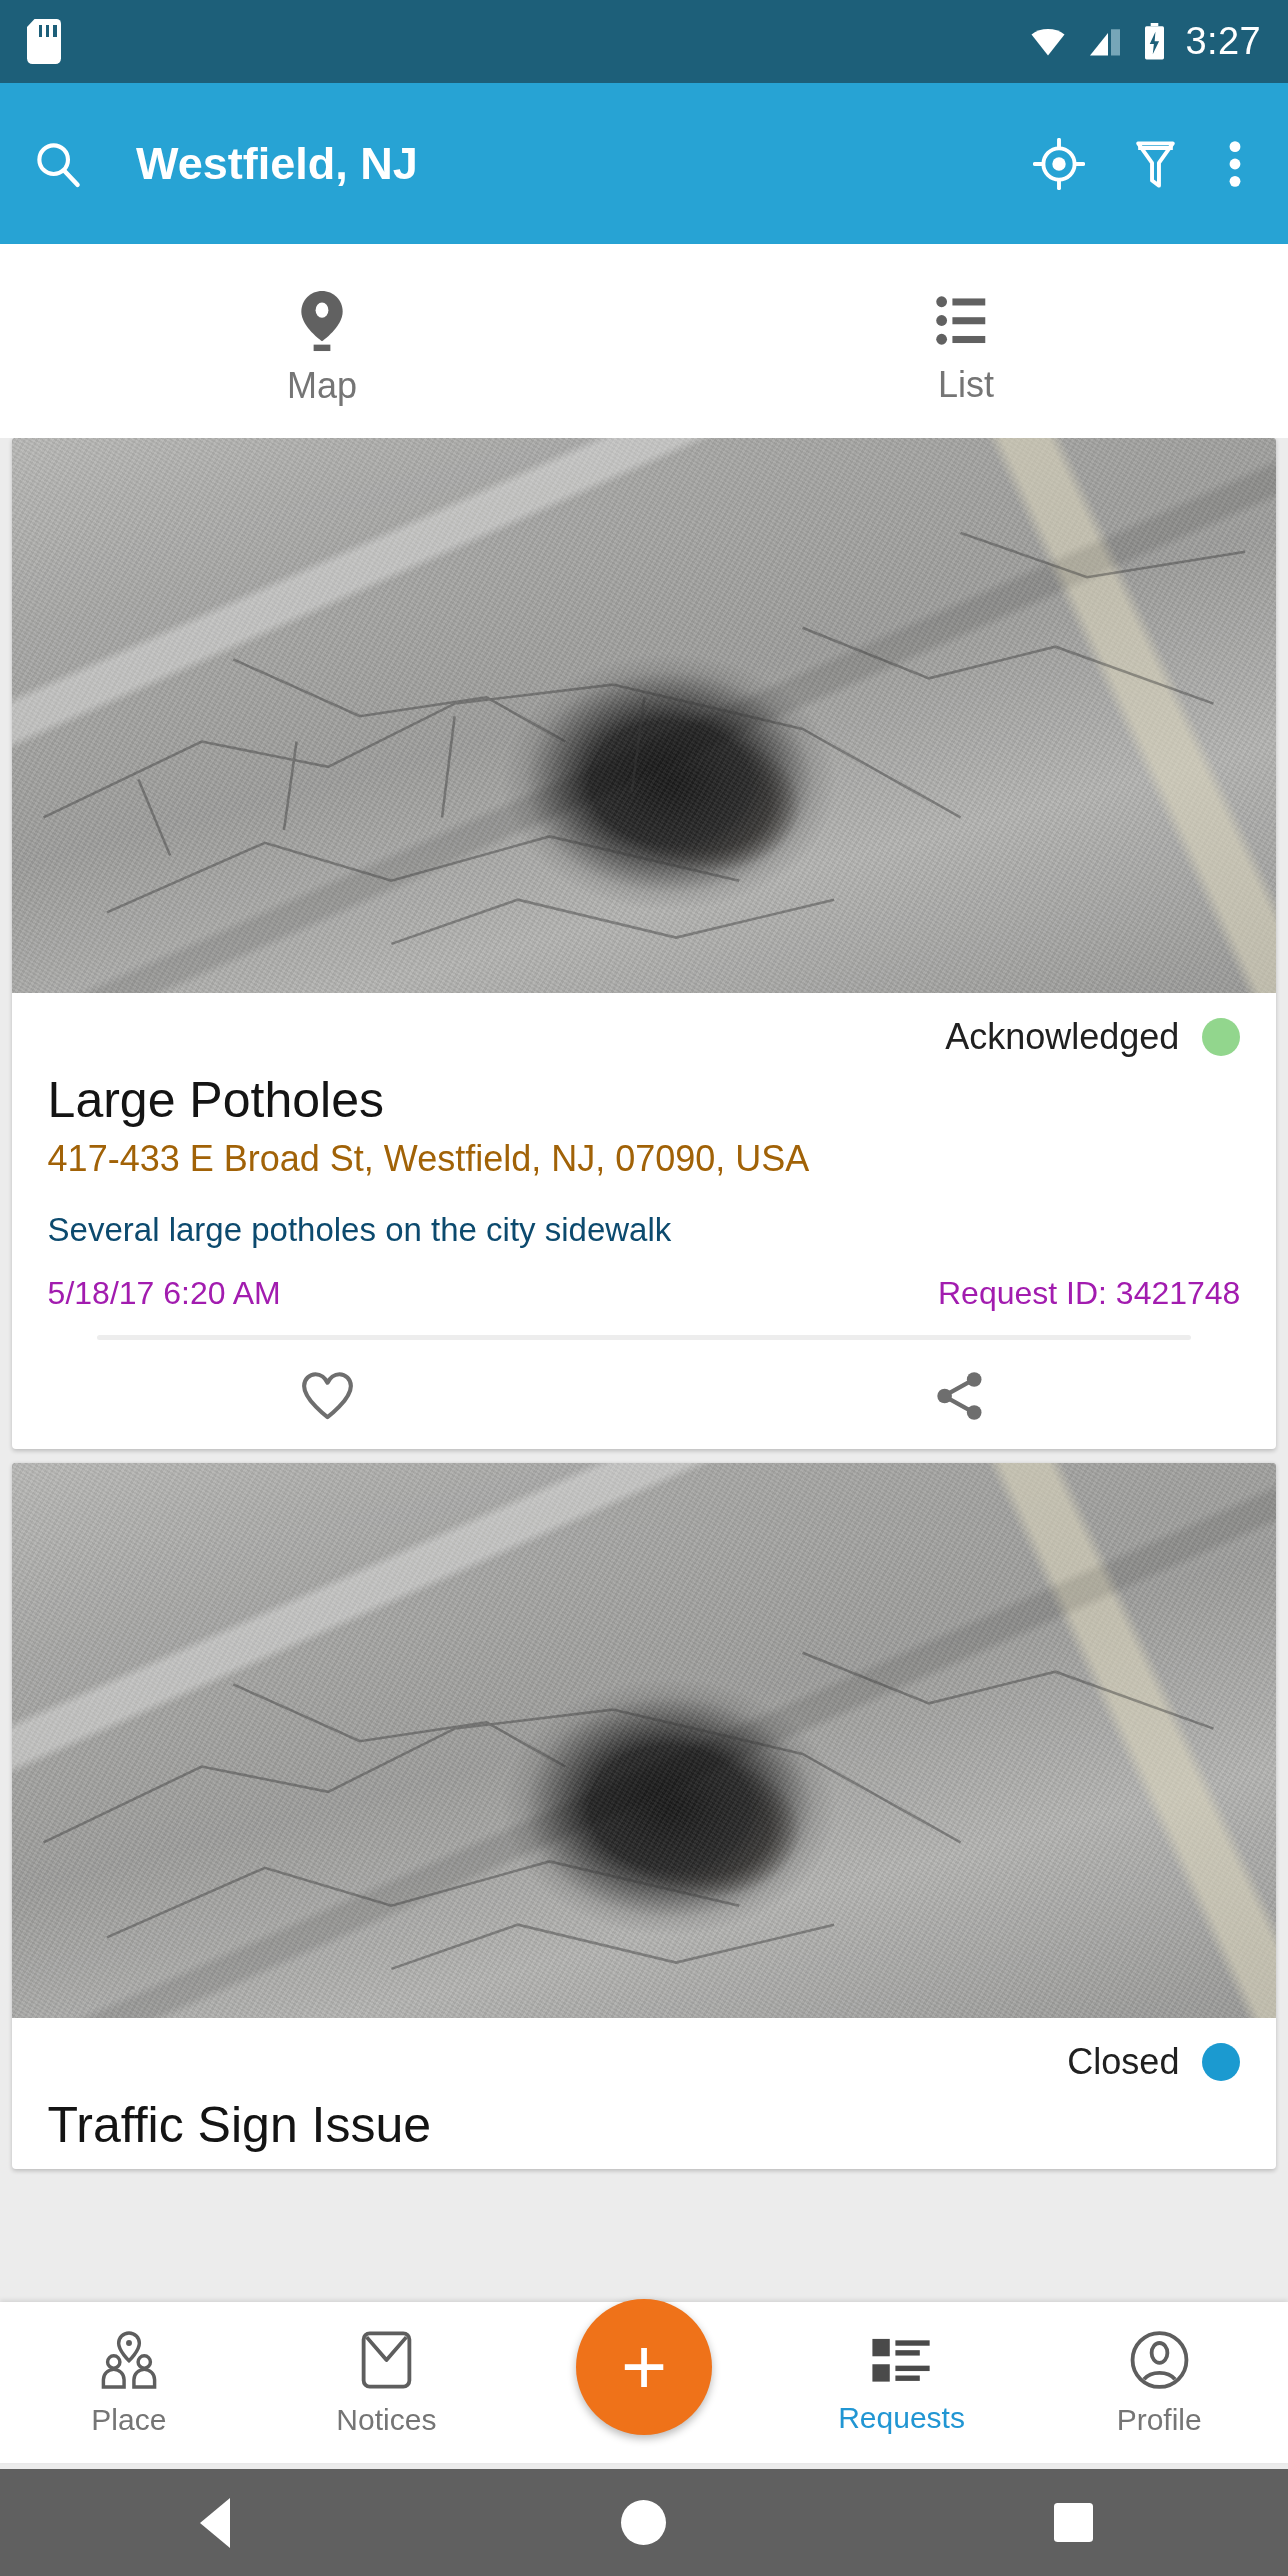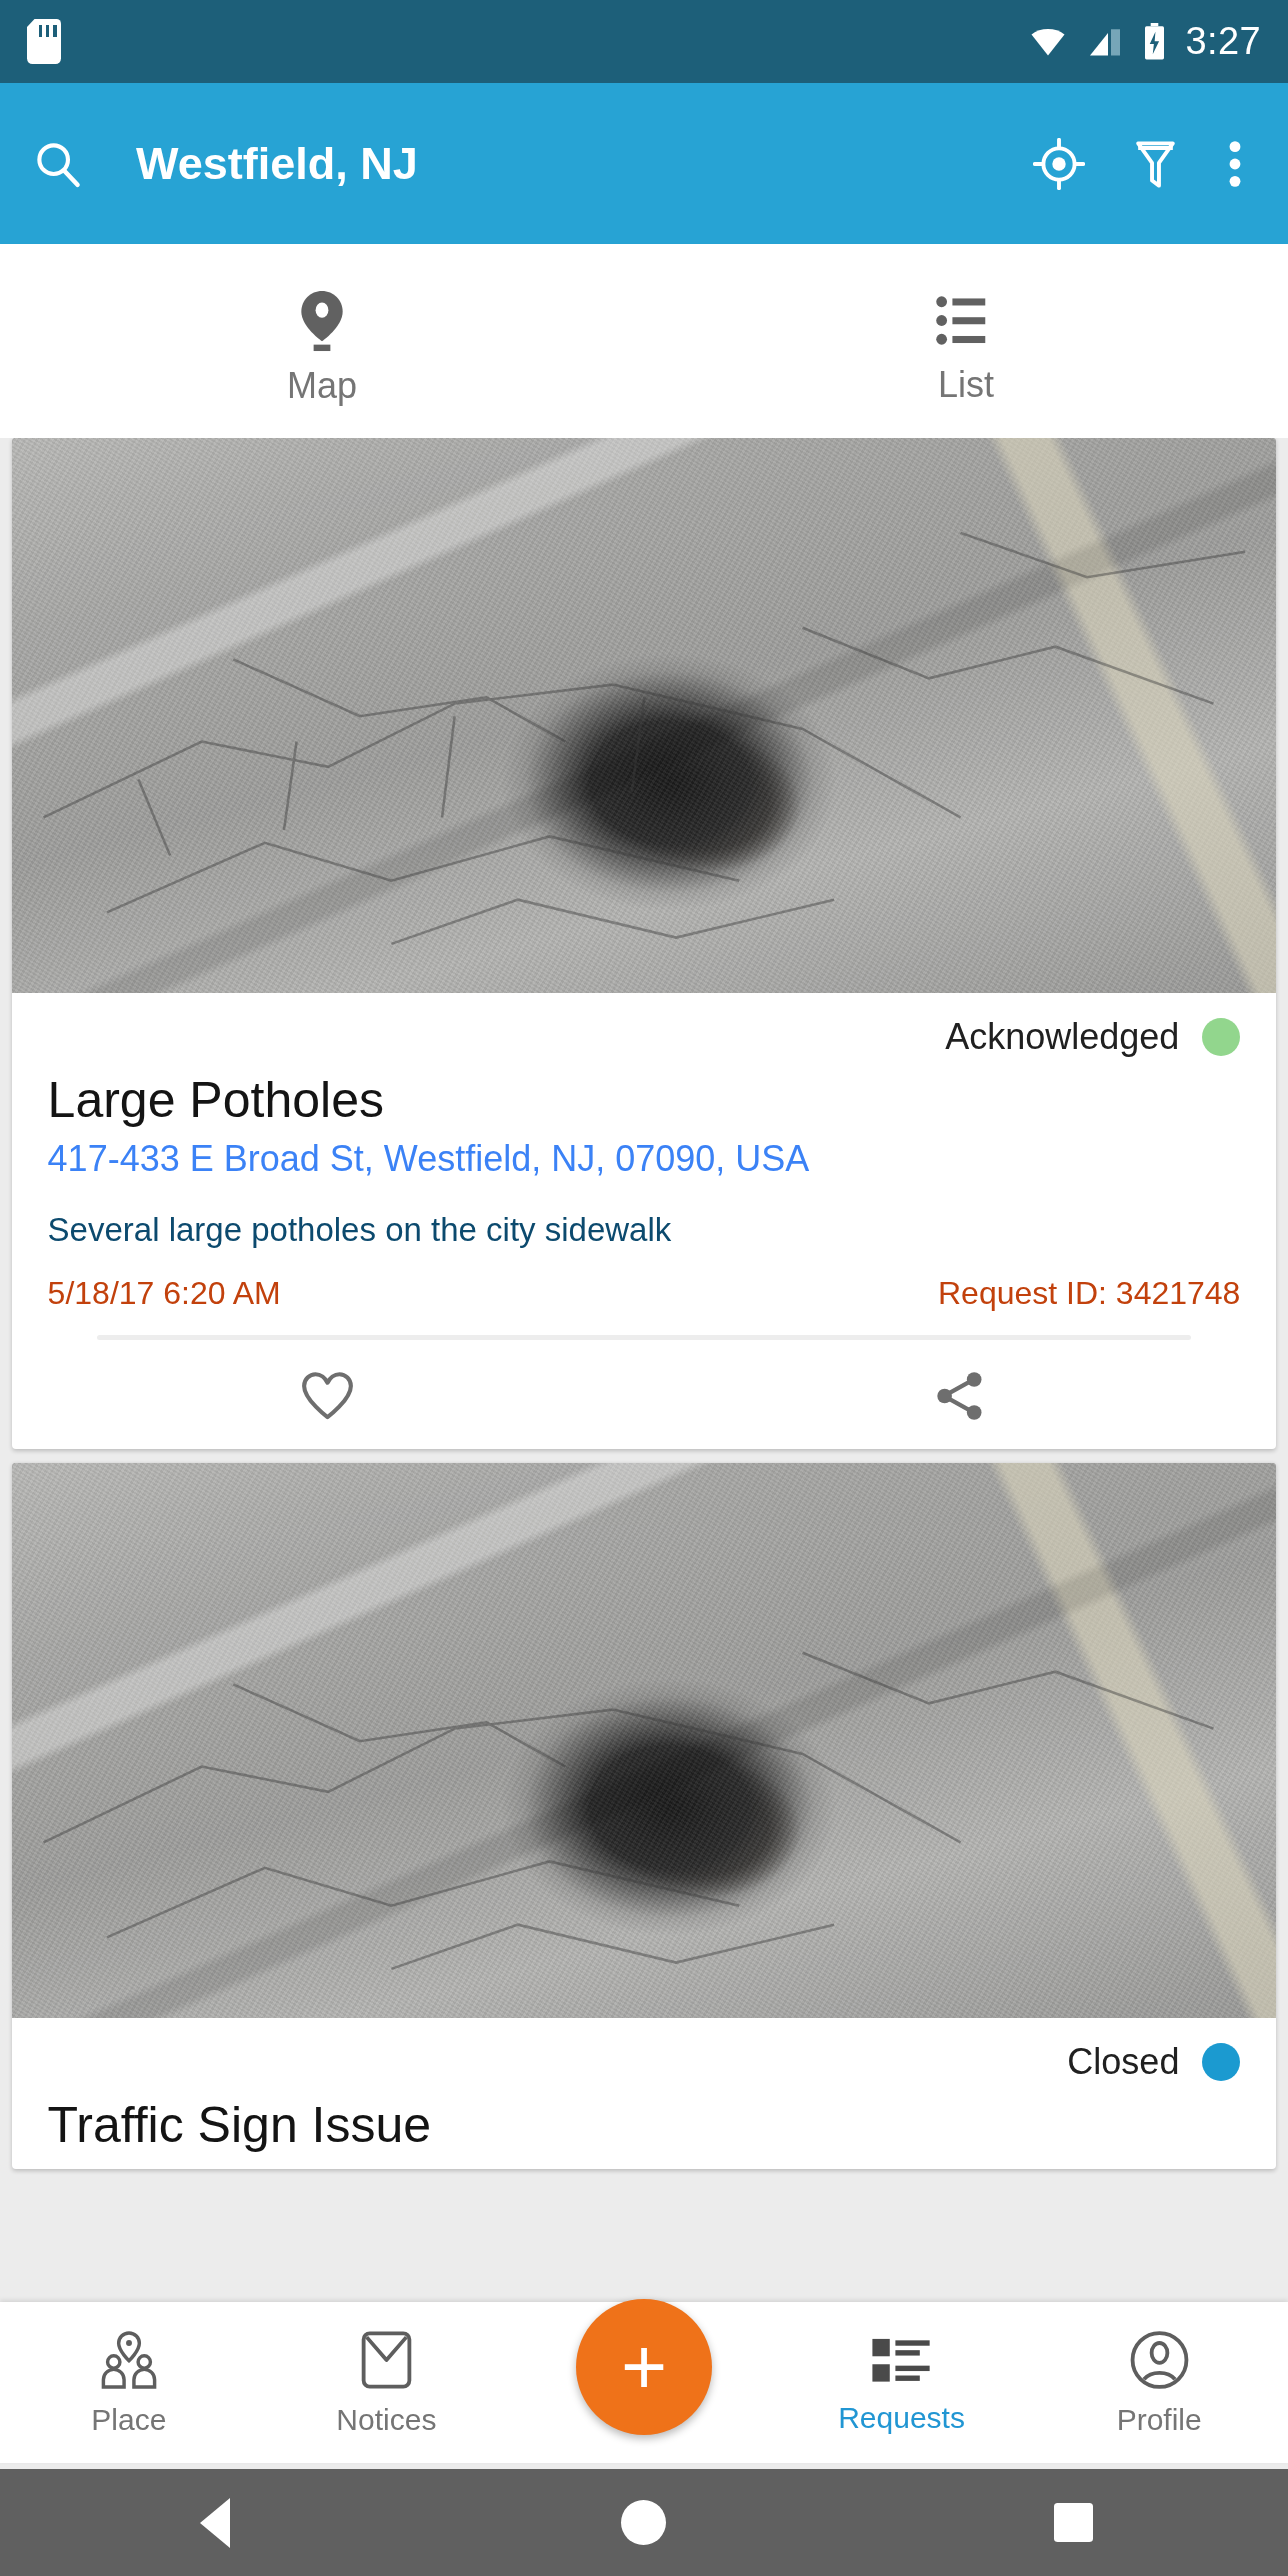--- a/index.html
+++ b/index.html
@@ -92,23 +92,23 @@
       linear-gradient(156deg, rgba(0,0,0,0) 52%, rgba(0,0,0,0.10) 53%, rgba(0,0,0,0.10) 55%, rgba(0,0,0,0) 56%),
       linear-gradient(245deg, rgba(0,0,0,0) 14%, rgba(222,216,190,0.55) 15%, rgba(222,216,190,0.55) 18%, rgba(0,0,0,0) 19%);
   }
   .cracks { position:absolute; inset:0; opacity:0.55; }
 
   .card-body { padding:23px 36px 9px 36px; }
   .status-row { display:flex; align-items:center; justify-content:flex-end; gap:23px; padding-bottom:12.5px; }
   .status-text { font-size:36px; color:#202020; }
   .status-dot { width:38px; height:38px; border-radius:50%; }
   .req-title { font-size:50px; color:#141414; font-weight:400; line-height:1.18; margin-bottom:5.4px; }
-  .req-address { font-size:36px; color:#3b82f6; line-height:1.35; margin-bottom:25px; }
+  .req-address { font-size:36px; color:#a16207; line-height:1.35; margin-bottom:25px; }
   .req-desc { font-size:33px; color:#0c4a6e; line-height:1.35; margin-bottom:22px; }
-  .meta-row { display:flex; justify-content:space-between; align-items:center; font-size:32px; color:#c2410c; }
+  .meta-row { display:flex; justify-content:space-between; align-items:center; font-size:32px; color:#a21caf; }
   .divider { height:4.5px; background:#EDEDED; margin:23px 49px 0 49px; border-radius:2.7px; }
   .card-actions { display:flex; padding:21.5px 0 27px 0; }
   .card-actions .act { flex:1; display:flex; align-items:center; justify-content:center; cursor:pointer; }
 
   
   .bottomnav {
     position:absolute; left:0; right:0; bottom:113px; height:161px;
     background:#FFFFFF; display:flex; align-items:center;
     box-shadow:0 -1.8px 4.5px rgba(0,0,0,0.10); z-index:5;
   }

